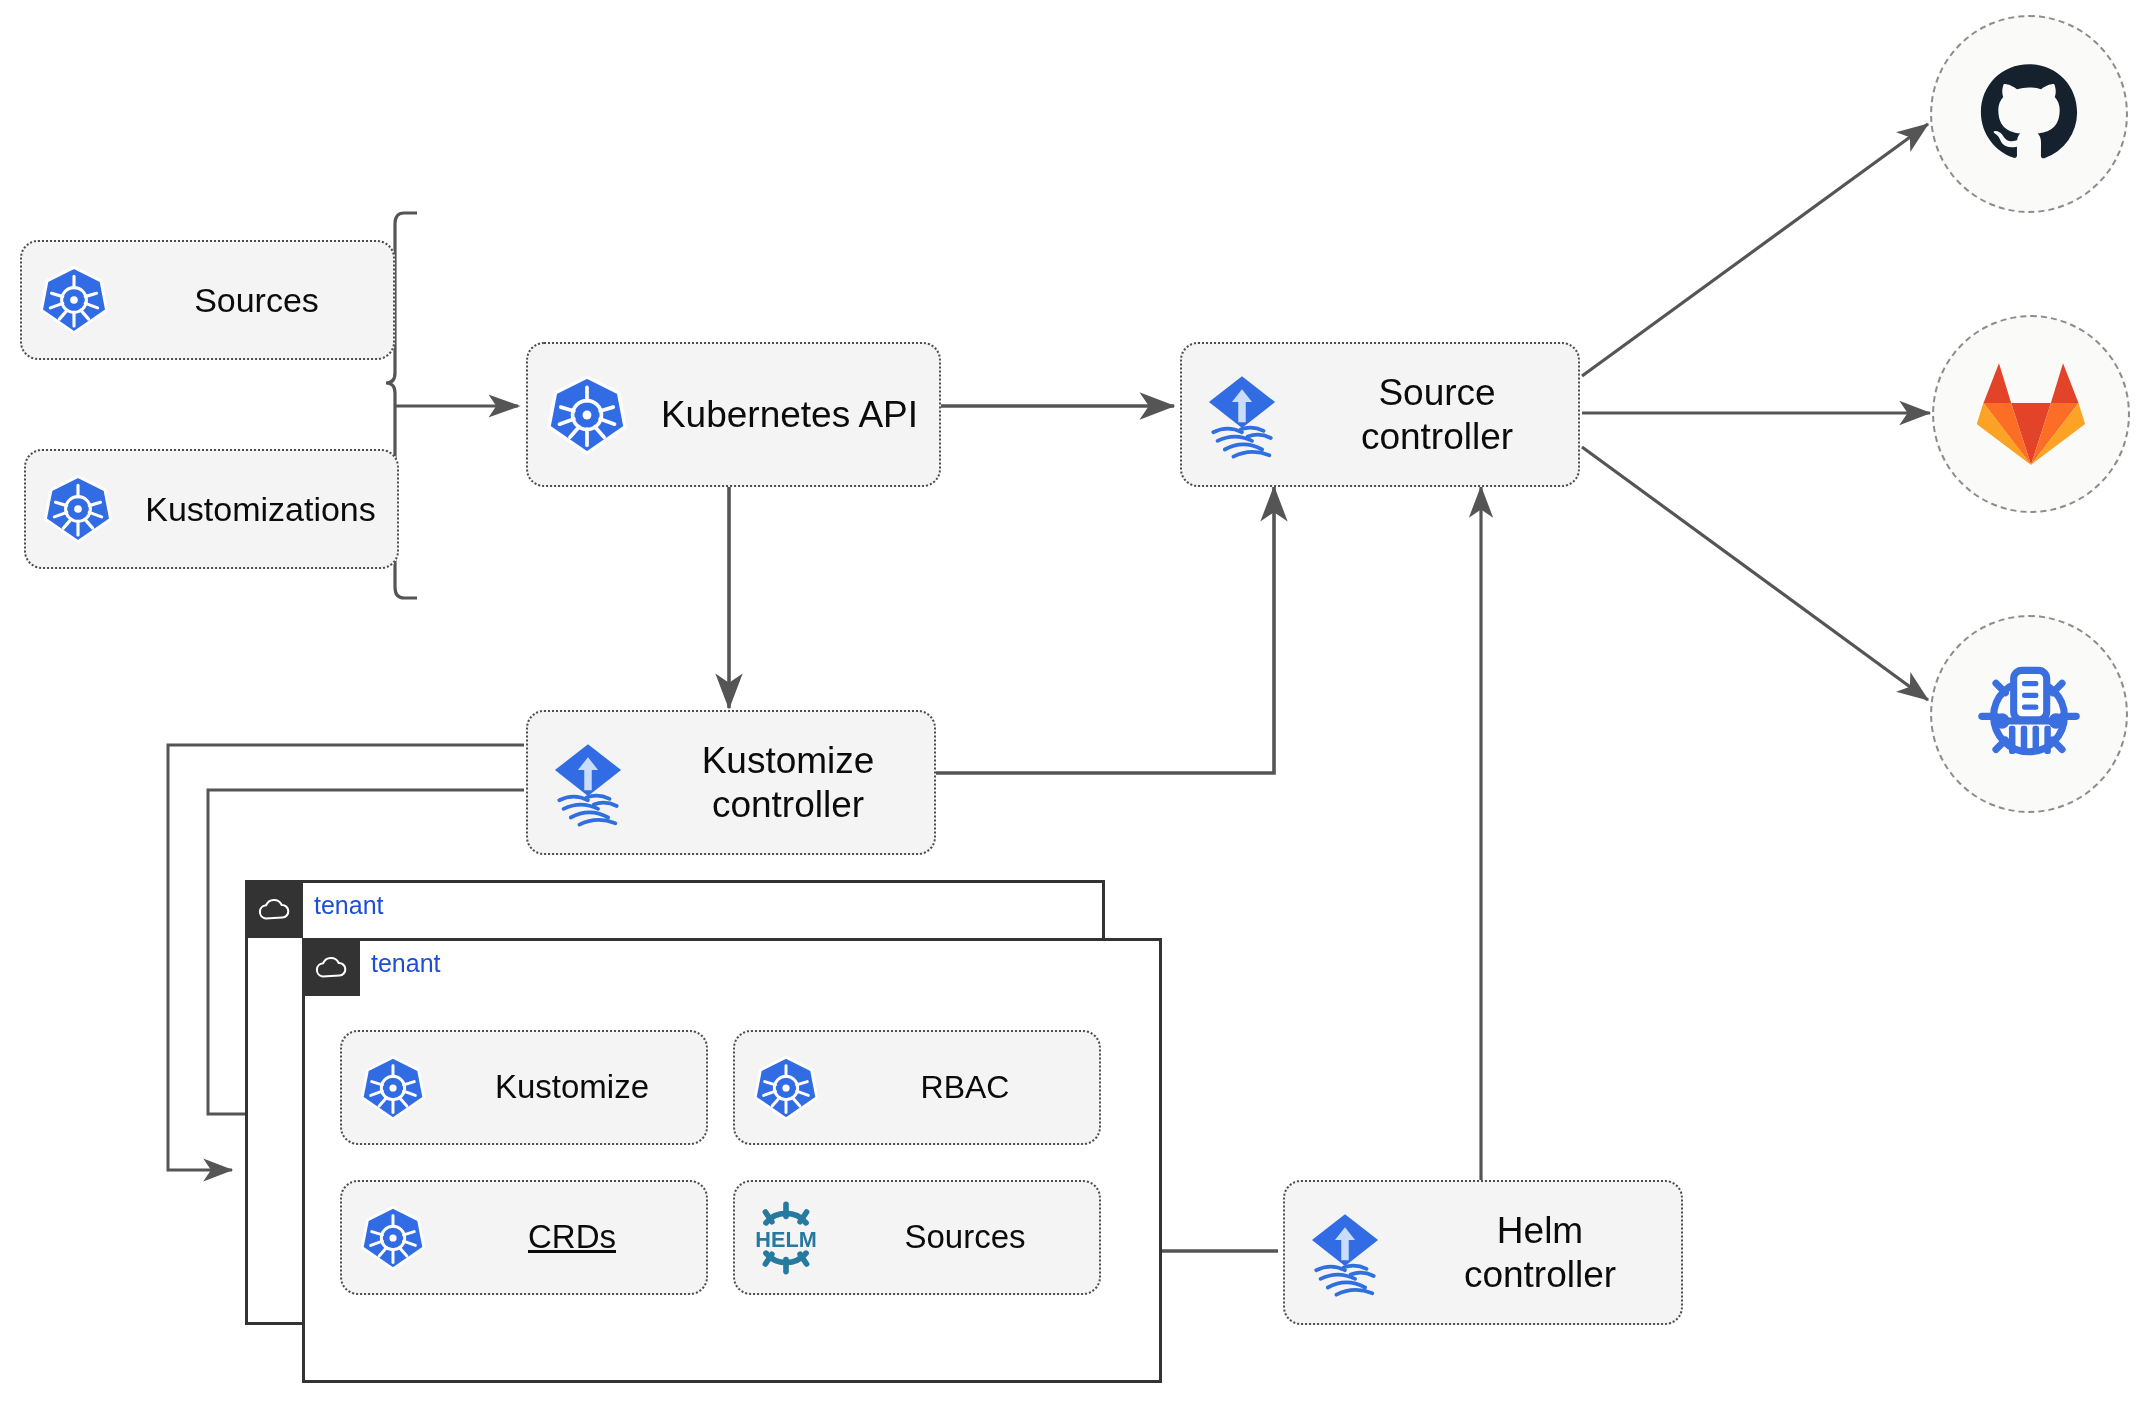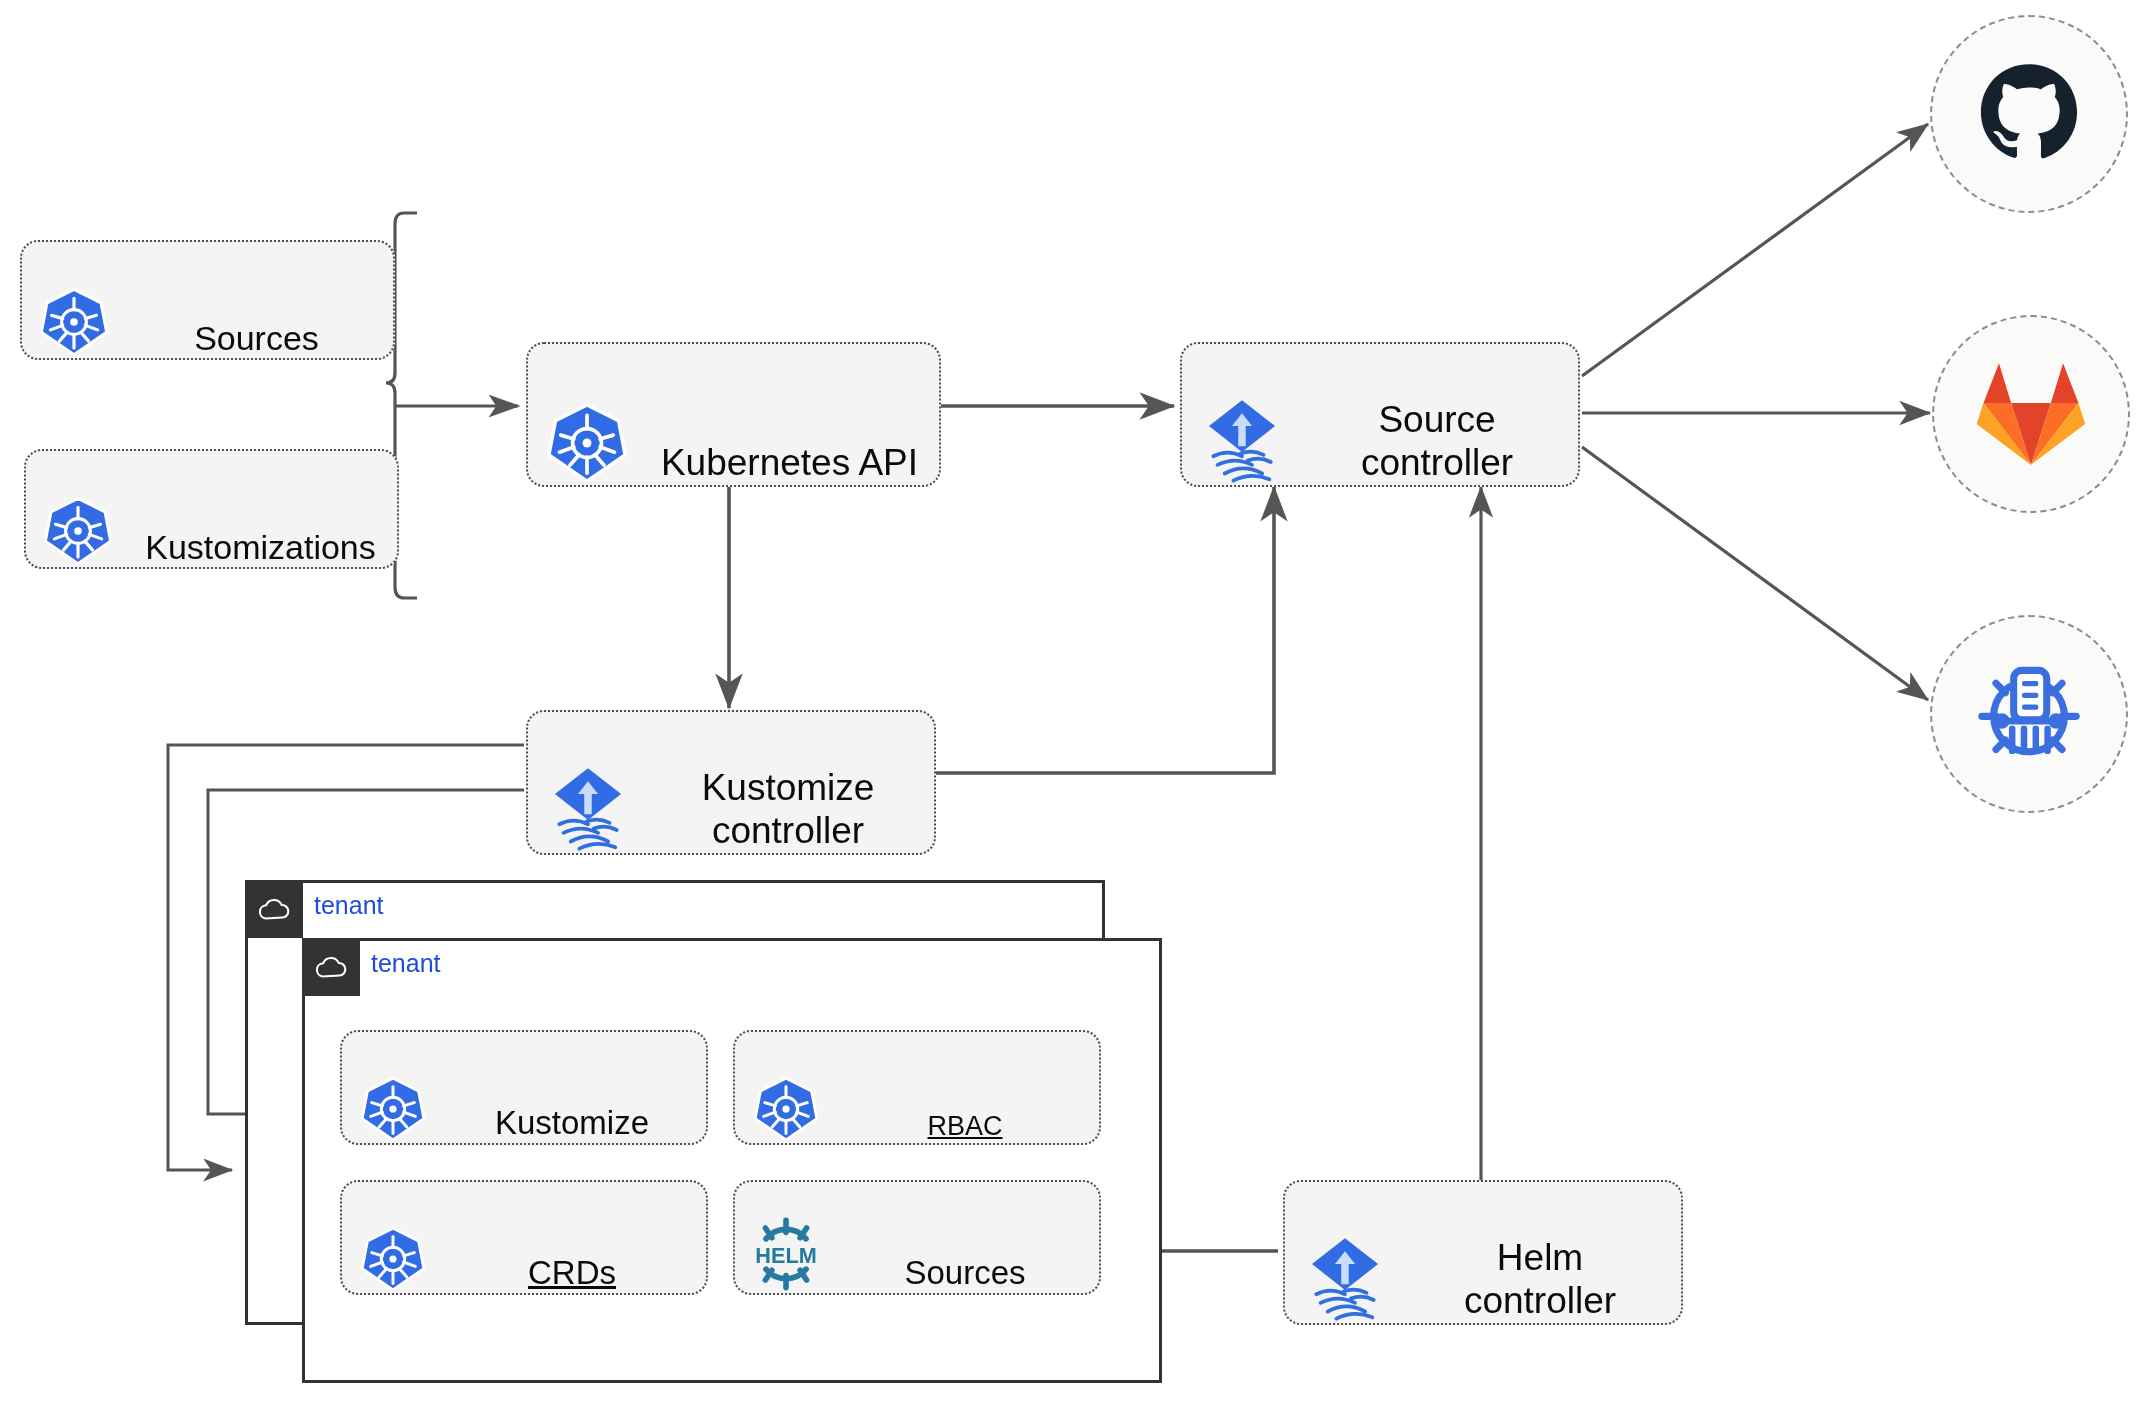--- a/index.html
+++ b/index.html
@@ -27,21 +27,21 @@
   }
   
   .node {
     position: absolute;
     box-sizing: border-box;
     background: #f4f4f4;
     border: 2px dotted #4d4d4d;
     border-radius: 18px;
     display: flex;
     flex-direction: row;
-    align-items: flex-end;
+    align-items: center;
     z-index: 4;
   }
   .node .ico {
     flex: 0 0 auto;
     display: flex;
     align-items: center;
     justify-content: center;
   }
   .node .lbl {
     flex: 1 1 auto;
@@ -304,21 +304,21 @@
           <line x1="12" y1="26" x2="22" y2="29"></line>
           <line x1="42" y1="35" x2="53" y2="39"></line>
           <line x1="52" y1="26" x2="42" y2="29"></line>
           <line x1="22" y1="35" x2="11" y2="39"></line>
           <line x1="19" y1="49" x2="26" y2="41"></line>
           <line x1="38" y1="41" x2="45" y2="49"></line>
         </g>
         <circle cx="32" cy="32" r="3.4" fill="#ffffff"></circle>
       </svg>
     </span>
-    <span class="lbl" style="font-size:27px;text-decoration:underline;">RBAC</span>
+    <span class="lbl" style="font-size:32px;">RBAC</span>
   </div>
 
   <div class="node" style="left:340px; top:1180px; width:368px; height:115px;">
     <span class="ico" style="width:102px;">
       <svg width="68" height="68" viewBox="0 0 64 64">
         <polygon points="32,3 56,15 61,41 32,61 3,41 8,15" fill="#326ce5" stroke="#ffffff" stroke-width="2.6" stroke-linejoin="round"></polygon>
         <g fill="none" stroke="#ffffff" stroke-width="2.8" stroke-linecap="round">
           <circle cx="32" cy="32" r="11"></circle>
           <line x1="32" y1="11" x2="32" y2="21"></line>
           <line x1="32" y1="43" x2="32" y2="55"></line>

